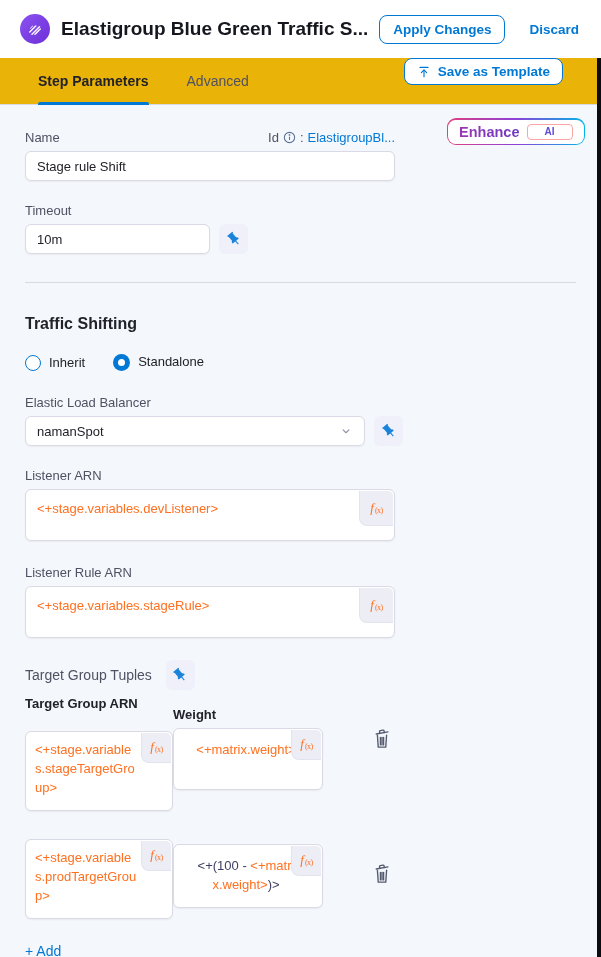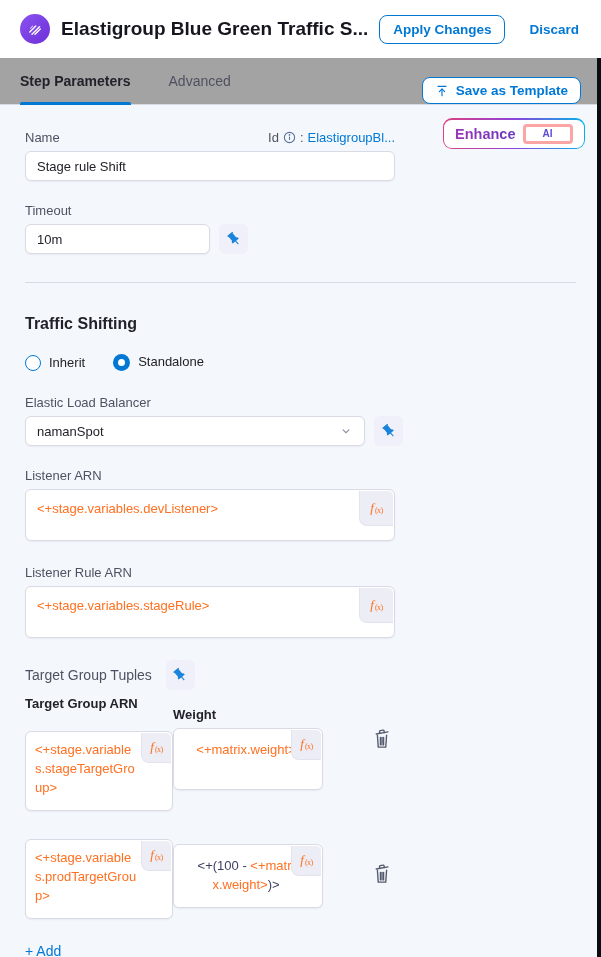--- a/index.html
+++ b/index.html
@@ -7,21 +7,21 @@
   .screen { position:relative; width:601px; height:957px; background:#F4F8FC; overflow:hidden; }
 
   
   .header { position:relative; height:58px; background:#fff; display:flex; align-items:center; padding:0 20px; z-index:2; }
   .logo { width:30px; height:30px; border-radius:50%; background:linear-gradient(135deg,#8A52F0,#6E2FD8); flex:0 0 auto; display:flex; align-items:center; justify-content:center; }
   .title { font-size:19px; font-weight:700; color:#16161F; margin-left:11px; flex:1 1 auto; white-space:nowrap; overflow:hidden; }
   .btn-outline-blue { background:#fff; border:1px solid #0278D5; color:#0278D5; font-weight:700; font-size:13.5px; border-radius:8px; padding:6px 13px; cursor:pointer; font-family:inherit; white-space:nowrap; }
   .discard { color:#0278D5; font-weight:600; font-size:13.5px; margin-left:24px; margin-right:2px; cursor:pointer; text-decoration:none; }
 
   
-  .tabbar { position:relative; height:47px; background:#a3a3a3; border-bottom:1px solid #D9DAE5; display:flex; align-items:flex-end; padding:0 20px; z-index:2; }
+  .tabbar { position:relative; height:47px; background:#eab308; border-bottom:1px solid #D9DAE5; display:flex; align-items:flex-start; padding:0 38px; z-index:2; }
   .tab { font-size:14px; color:#4F5162; cursor:pointer; height:100%; display:flex; align-items:center; position:relative; }
   .tab.active { font-weight:700; color:#22222A; }
   .tab.active::after { content:""; position:absolute; left:0; right:0; bottom:-1px; height:3px; background:#0278D5; border-radius:2px 2px 0 0; }
   .tab + .tab { margin-left:38px; }
   .save-template { margin-left:auto; display:flex; align-items:center; gap:7px; padding:5px 12px; }
 
   
   .content { position:relative; padding:25px 25px 0 25px; height:852px; }
   .edge-strip { position:absolute; top:58px; right:0; bottom:0; width:4px; background:#0B0B12; z-index:5; }
 
@@ -29,21 +29,21 @@
 
   .name-row { display:flex; align-items:center; justify-content:space-between; width:370px; }
   .id-wrap { display:flex; align-items:center; gap:4px; font-size:13px; color:#4F5162; }
   .id-link { color:#0278D5; cursor:pointer; }
 
   .text-input { margin-top:6px; width:370px; height:30px; background:#fff; border:1px solid #D9DAE5; border-radius:6px; padding:0 11px; font-size:13px; color:#22222A; display:flex; align-items:center; box-shadow:0 1px 2px rgba(40,41,61,.06); }
 
   .enhance-btn { position:absolute; top:13px; right:16px; background:linear-gradient(90deg,#E0407E,#8C42D9,#00B5E8); padding:1.5px; border-radius:9px; cursor:pointer; }
   .enhance-inner { background:#fff; border-radius:7.5px; padding:4px 11px; display:flex; align-items:center; gap:7px; }
   .enhance-text { font-size:14.5px; font-weight:700; background:linear-gradient(90deg,#9C36B5,#6938C0); -webkit-background-clip:text; background-clip:text; -webkit-text-fill-color:transparent; }
-  .ai-badge { font-size:10px; font-weight:700; color:#5B4BD6; border:3px solid #fca5a5; border-radius:4px; padding:1px 17px; line-height:1.2; }
+  .ai-badge { font-size:10px; font-weight:700; color:#5B4BD6; border:1px solid #fca5a5; border-radius:4px; padding:1px 17px; line-height:1.2; }
 
   .input-row { display:flex; align-items:stretch; gap:9px; margin-top:6px; }
   .input-row .text-input { margin-top:0; }
   .pin-btn { width:29px; height:30px; background:#EFF0FA; border:none; border-radius:6px; display:flex; align-items:center; justify-content:center; cursor:pointer; }
 
   .divider { margin-top:28px; border-top:1px solid #D9DAE5; width:551px; }
 
   .section-heading { margin-top:32px; font-size:16px; font-weight:700; color:#22222A; }
 
   .radio-row { margin-top:21px; display:flex; align-items:center; gap:28px; }

